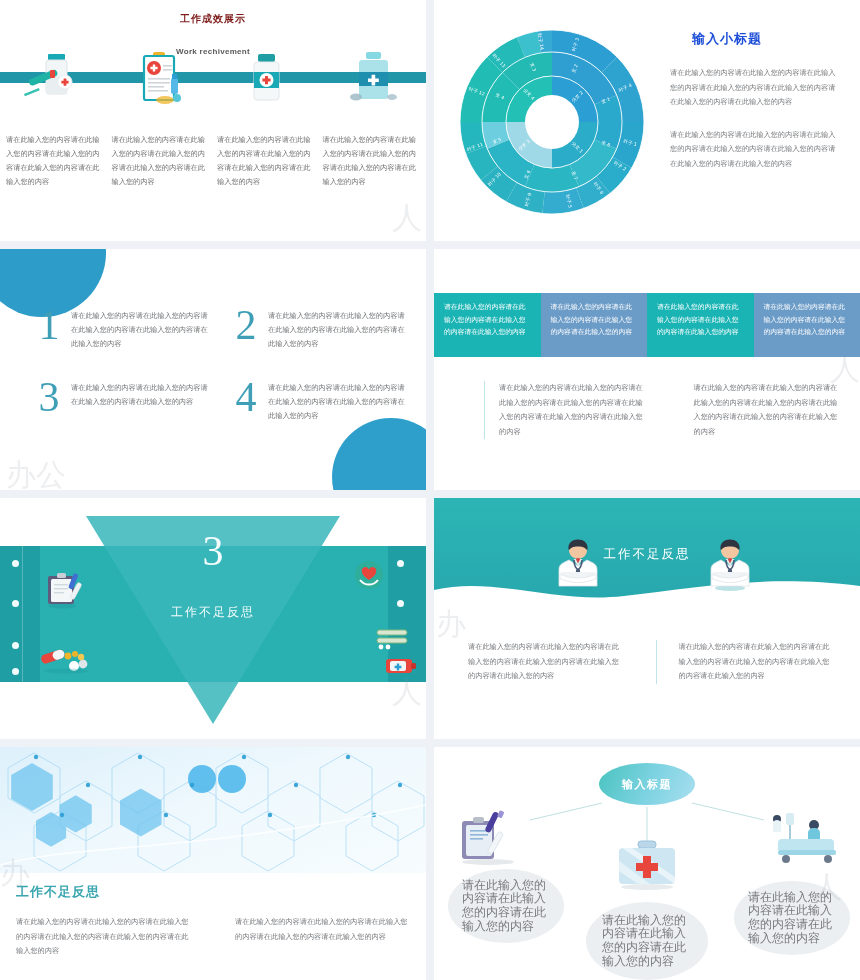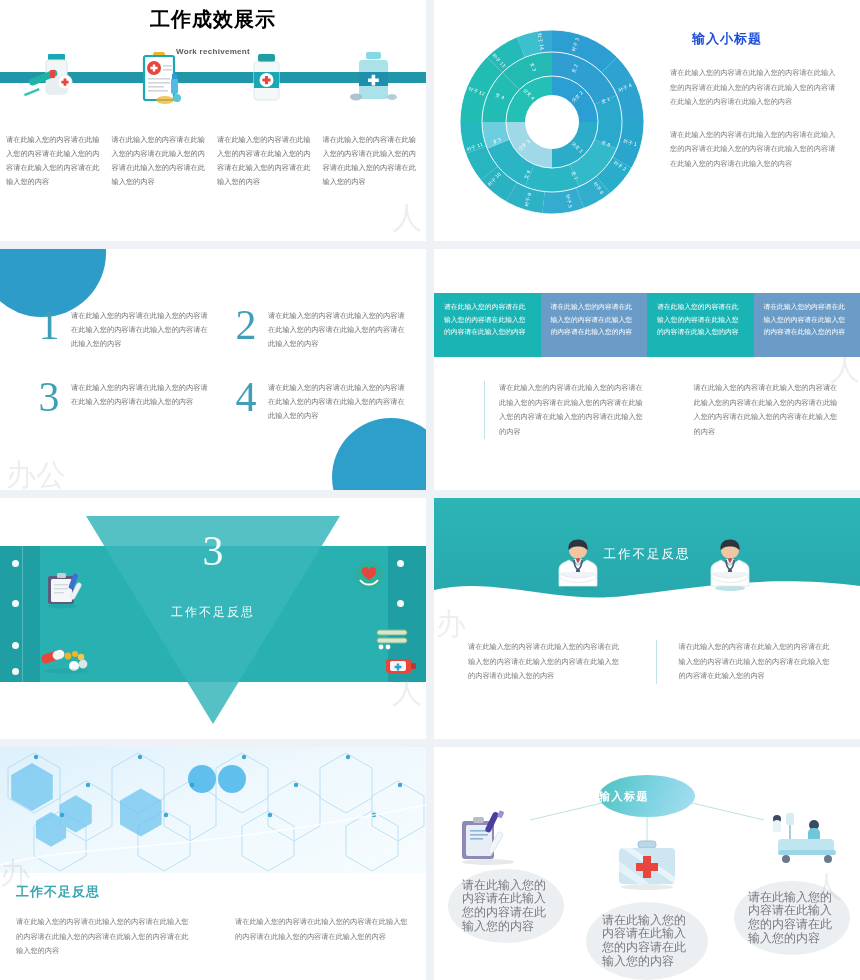--- a/index.html
+++ b/index.html
@@ -18,21 +18,21 @@
     padding:0;
     box-sizing:border-box;
   }
   .slide{
     position:relative;
     background:#ffffff;
     overflow:hidden;
   }
   
   .s1-title-wrap{position:absolute;left:0;right:0;top:10px;text-align:center;}
-  .s1-title{font-size:20px;font-weight:bold;color:#000000;letter-spacing:1px;line-height:18px;}
+  .s1-title{font-size:10px;font-weight:bold;color:#7f1d1d;letter-spacing:1px;line-height:18px;}
   .s1-sub{font-size:8px;font-weight:bold;color:#5a5a5a;letter-spacing:.3px;margin-top:19px;}
   .s1-bar{position:absolute;left:0;right:0;top:72px;height:11px;background:#2196a8;}
   .s1-icons{position:absolute;left:0;right:0;top:50px;height:56px;display:flex;}
   .s1-icons > div{flex:1;display:flex;align-items:flex-end;justify-content:center;}
   .s1-cols{position:absolute;left:6px;right:6px;top:133px;display:flex;gap:8px;}
   .s1-cols p{
     flex:1;margin:0;font-size:7.2px;line-height:14px;color:#6f6f6f;
     font-family:"DejaVu Sans",sans-serif;
   }
   
@@ -81,24 +81,24 @@
   .s6-body .col.bordered{border-left:1px solid #bfe3e6;padding-left:22px;}
   .s6-body p{margin:0;font-size:7.2px;line-height:14.6px;color:#74777b;font-family:"DejaVu Sans",sans-serif;}
   
   .s7-hex{position:absolute;left:0;right:0;top:0;height:126px;background:linear-gradient(160deg,#ddf0fb 0%,#eef8fd 45%,#f7fcfe 100%);overflow:hidden;}
   .s7-h{position:absolute;left:16px;top:136px;font-size:13px;color:#3aa6b0;font-weight:bold;letter-spacing:1px;}
   .s7-body{position:absolute;left:16px;right:16px;top:168px;display:flex;gap:44px;}
   .s7-body .col{flex:1;}
   .s7-body p{margin:0;font-size:7.2px;line-height:14.6px;color:#74777b;font-family:"DejaVu Sans",sans-serif;}
   
   .s8-node{
-    position:absolute;left:50%;top:28px;transform:translateX(-50%);
+    position:absolute;left:50%;top:16px;transform:translateX(-50%);
     width:96px;height:42px;border-radius:50%;
     background:linear-gradient(115deg,#49c3c0 0%,#7fd3e2 55%,#a9dff0 100%);
-    display:flex;align-items:center;justify-content:flex-start;
+    display:flex;align-items:center;justify-content:center;
     color:#ffffff;font-size:11px;letter-spacing:1.5px;font-weight:bold;
   }
   .s8-blob{position:absolute;border-radius:50%;background:#eceff1;}
   .s8-blob p{margin:0;font-size:12px;line-height:13.6px;color:#77797d;text-align:left;font-family:"DejaVu Sans",sans-serif;}
   .s8-il{position:absolute;}
   .watermark{position:absolute;color:rgba(140,150,160,.16);font-size:30px;font-family:"Liberation Serif",serif;pointer-events:none;}
 </style>
 </head>
 <body>
 

